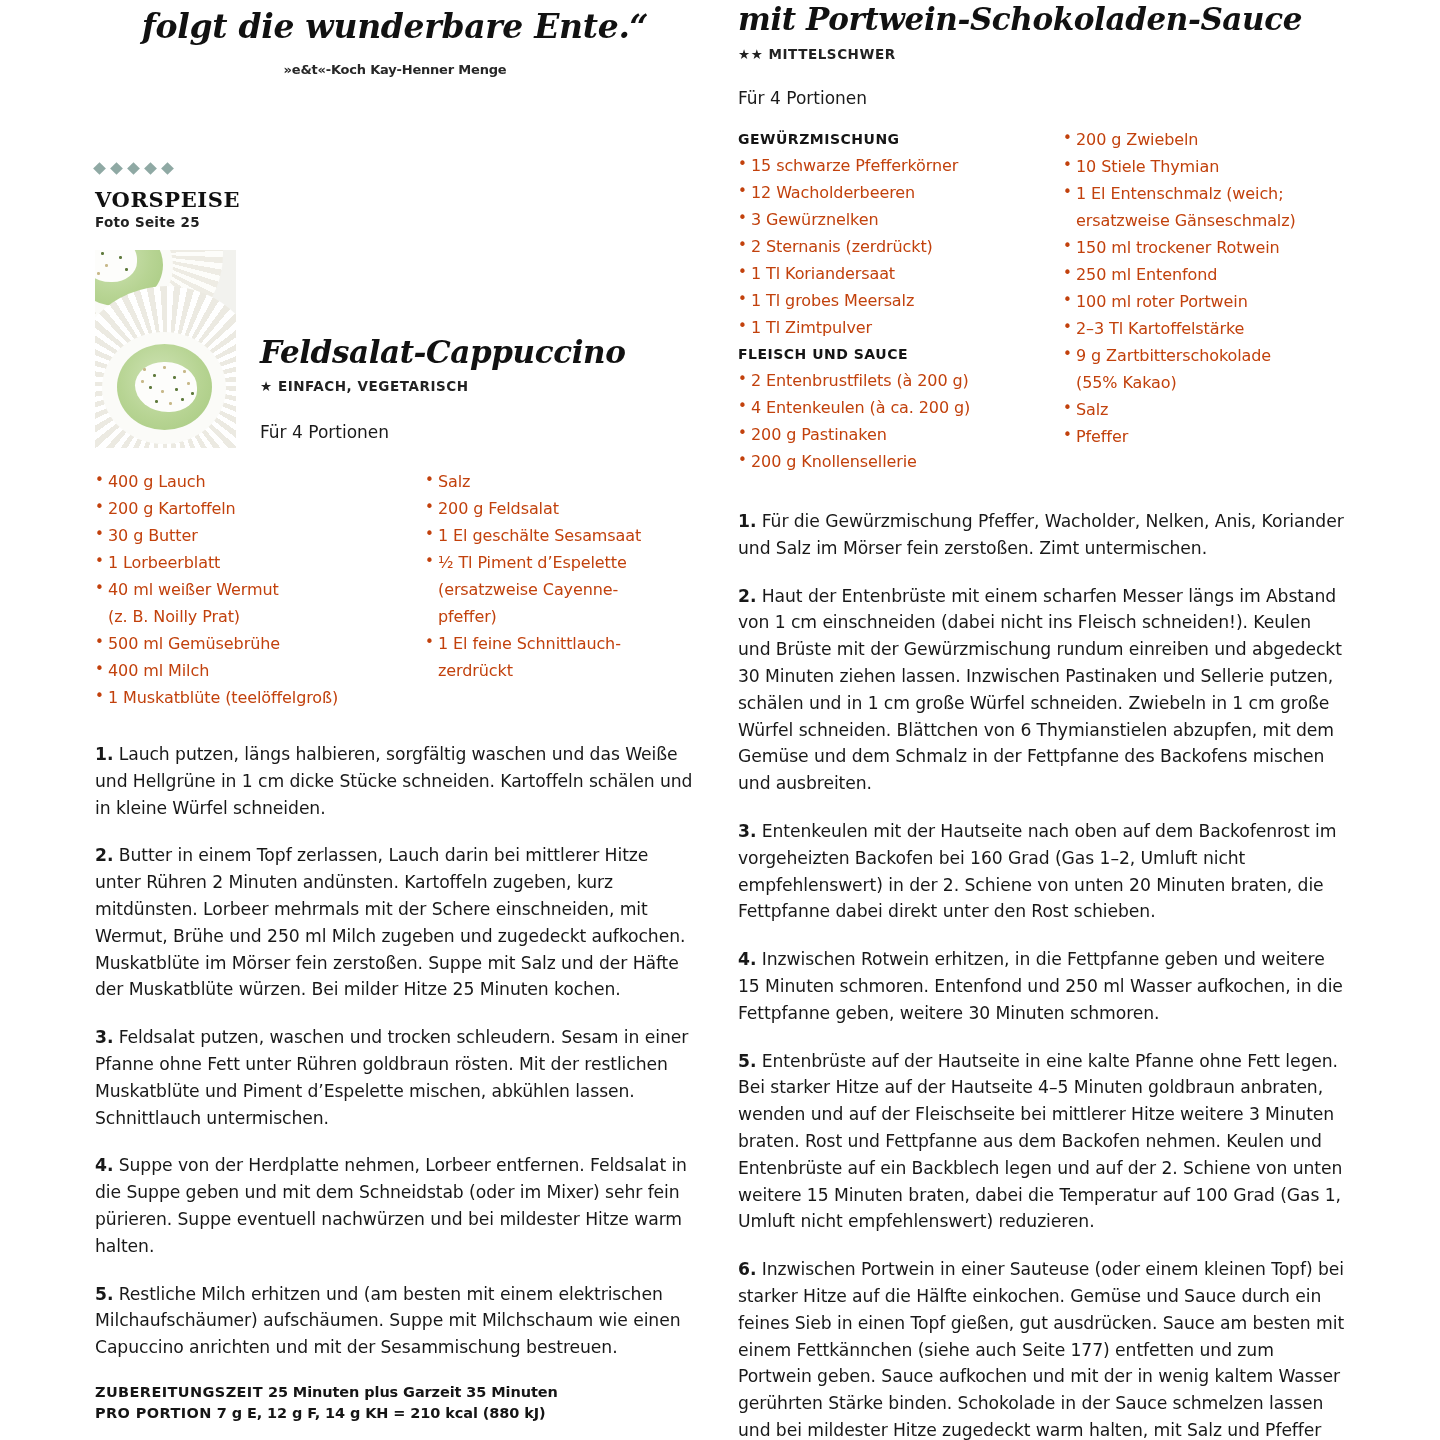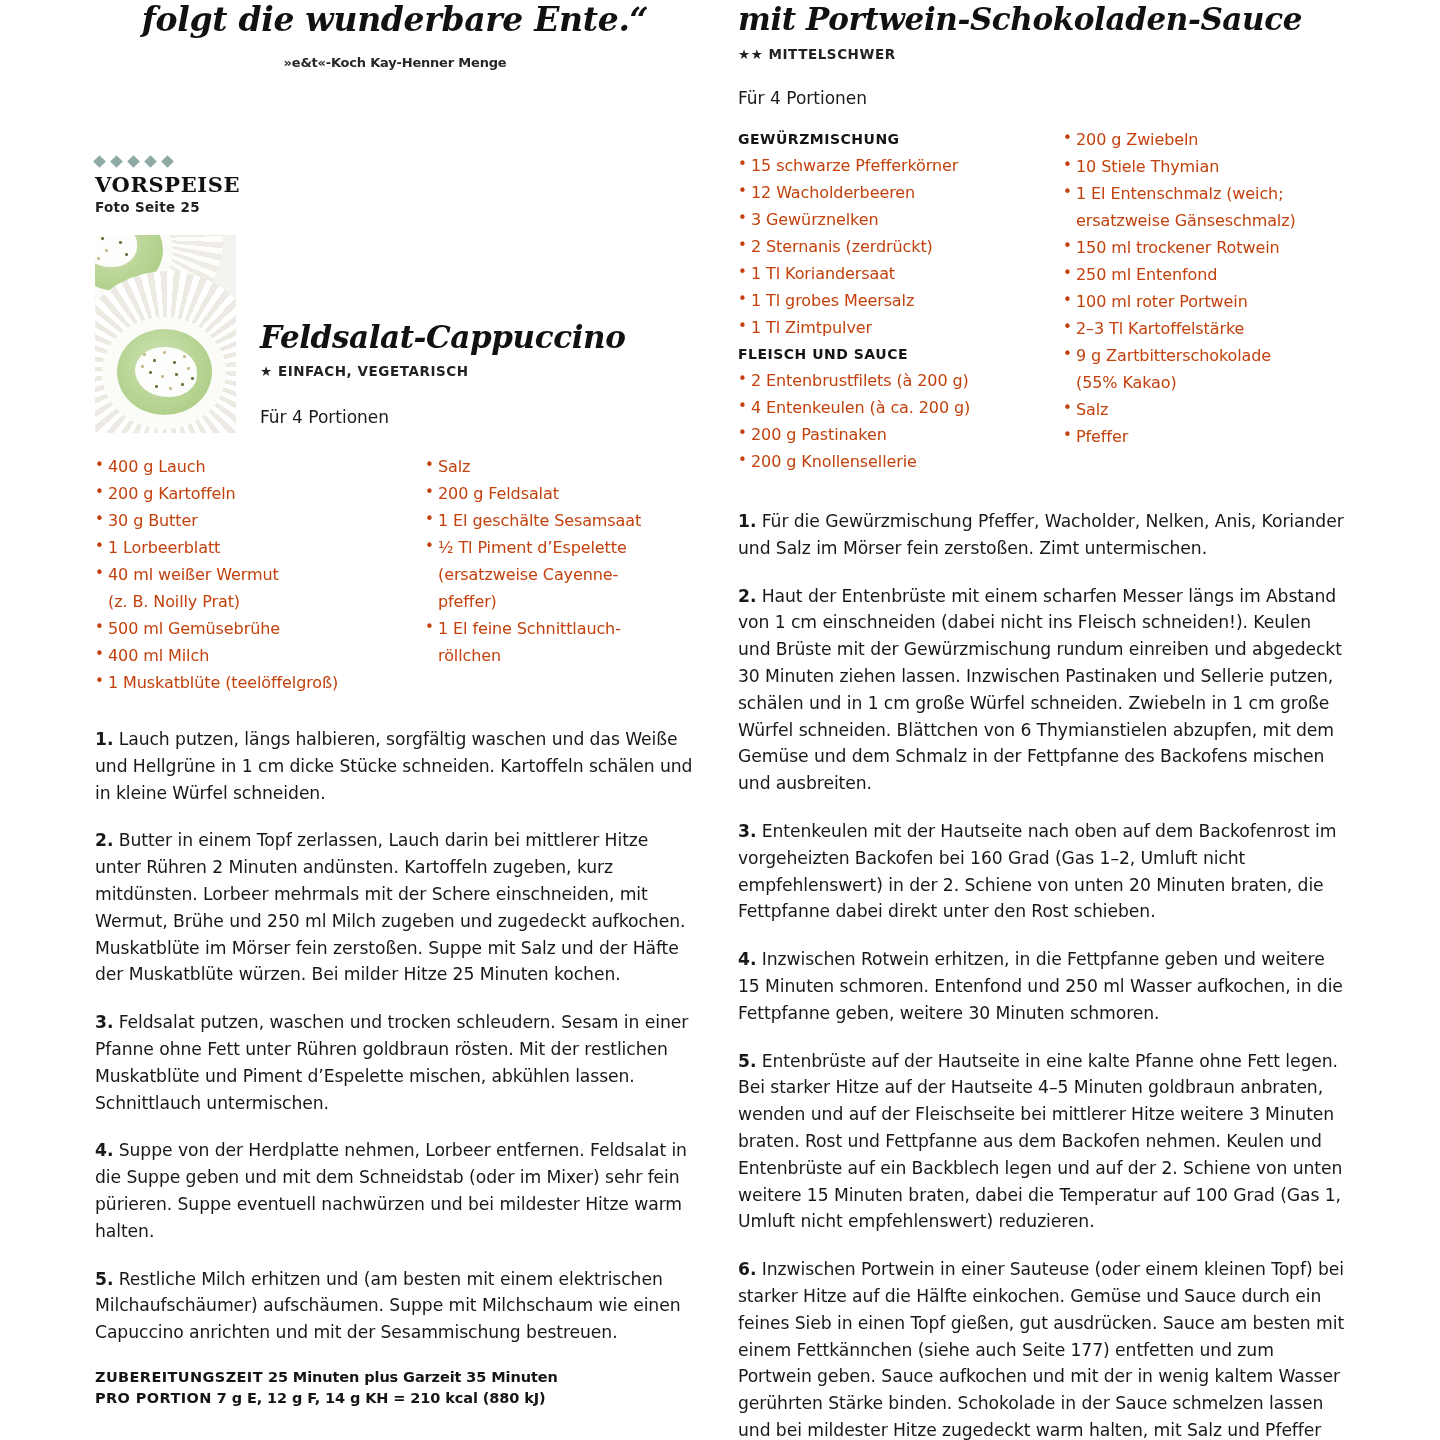--- a/index.html
+++ b/index.html
@@ -39,21 +39,21 @@
   
   .headline {
     font-family: "DejaVu Serif", "Liberation Serif", serif;
     font-style: italic;
     font-weight: 700;
     font-size: 33px;
     letter-spacing: -0.3px;
     text-align: center;
     line-height: 38px;
     margin: 0;
-    padding-top: 1px;
+    padding-top: 8px;
     color: #111;
   }
   .byline {
     text-align: center;
     font-size: 13px;
     font-weight: 600;
     letter-spacing: -0.2px;
     margin-top: 16px;
     color: #272727;
   }
@@ -70,21 +70,21 @@
     height: 9px;
     background: #8fa9a4;
     transform: rotate(45deg);
     margin-right: 8px;
   }
   .sec-title {
     font-family: "DejaVu Serif", "Liberation Serif", serif;
     font-weight: 700;
     font-size: 21px;
     letter-spacing: 0.6px;
-    margin-top: 6px;
+    margin-top: 14px;
     color: #111;
   }
   .sec-sub {
     font-size: 13.5px;
     font-weight: 700;
     letter-spacing: 0.3px;
     margin-top: 2px;
     color: #222;
   }
 
@@ -351,21 +351,21 @@
       </div>
       <div class="ing-col w2">
         <ul class="ing" id="left-ing-2">
             <li>Salz</li>
             <li>200 g Feldsalat</li>
             <li>1 El geschälte Sesamsaat</li>
             <li>½ Tl Piment d’Espelette</li>
             <li class="cont">(ersatzweise Cayenne-</li>
             <li class="cont">pfeffer)</li>
             <li>1 El feine Schnittlauch-</li>
-            <li class="cont">röllchen</li>
+            <li class="cont">zerdrückt</li>
           </ul>
       </div>
     </div>
 
     <div class="steps" id="left-steps">
         <div class="step"><b>1.</b> Lauch putzen, längs halbieren, sorgfältig waschen und das Weiße und Hellgrüne in 1 cm dicke Stücke schneiden. Kartoffeln schälen und in kleine Würfel schneiden.</div>
         <div class="step"><b>2.</b> Butter in einem Topf zerlassen, Lauch darin bei mittlerer Hitze unter Rühren 2 Minuten andünsten. Kartoffeln zugeben, kurz mitdünsten. Lorbeer mehrmals mit der Schere einschneiden, mit Wermut, Brühe und 250 ml Milch zugeben und zugedeckt aufkochen. Muskatblüte im Mörser fein zerstoßen. Suppe mit Salz und der Häfte der Muskatblüte würzen. Bei milder Hitze 25 Minuten kochen.</div>
         <div class="step"><b>3.</b> Feldsalat putzen, waschen und trocken schleudern. Sesam in einer Pfanne ohne Fett unter Rühren goldbraun rösten. Mit der restlichen Muskatblüte und Piment d’Espelette mischen, abkühlen lassen. Schnittlauch untermischen.</div>
         <div class="step"><b>4.</b> Suppe von der Herdplatte nehmen, Lorbeer entfernen. Feldsalat in die Suppe geben und mit dem Schneidstab (oder im Mixer) sehr fein pürieren. Suppe eventuell nachwürzen und bei mildester Hitze warm halten.</div>
         <div class="step"><b>5.</b> Restliche Milch erhitzen und (am besten mit einem elektrischen Milchaufschäumer) aufschäumen. Suppe mit Milchschaum wie einen Capuccino anrichten und mit der Sesammischung bestreuen.</div>

